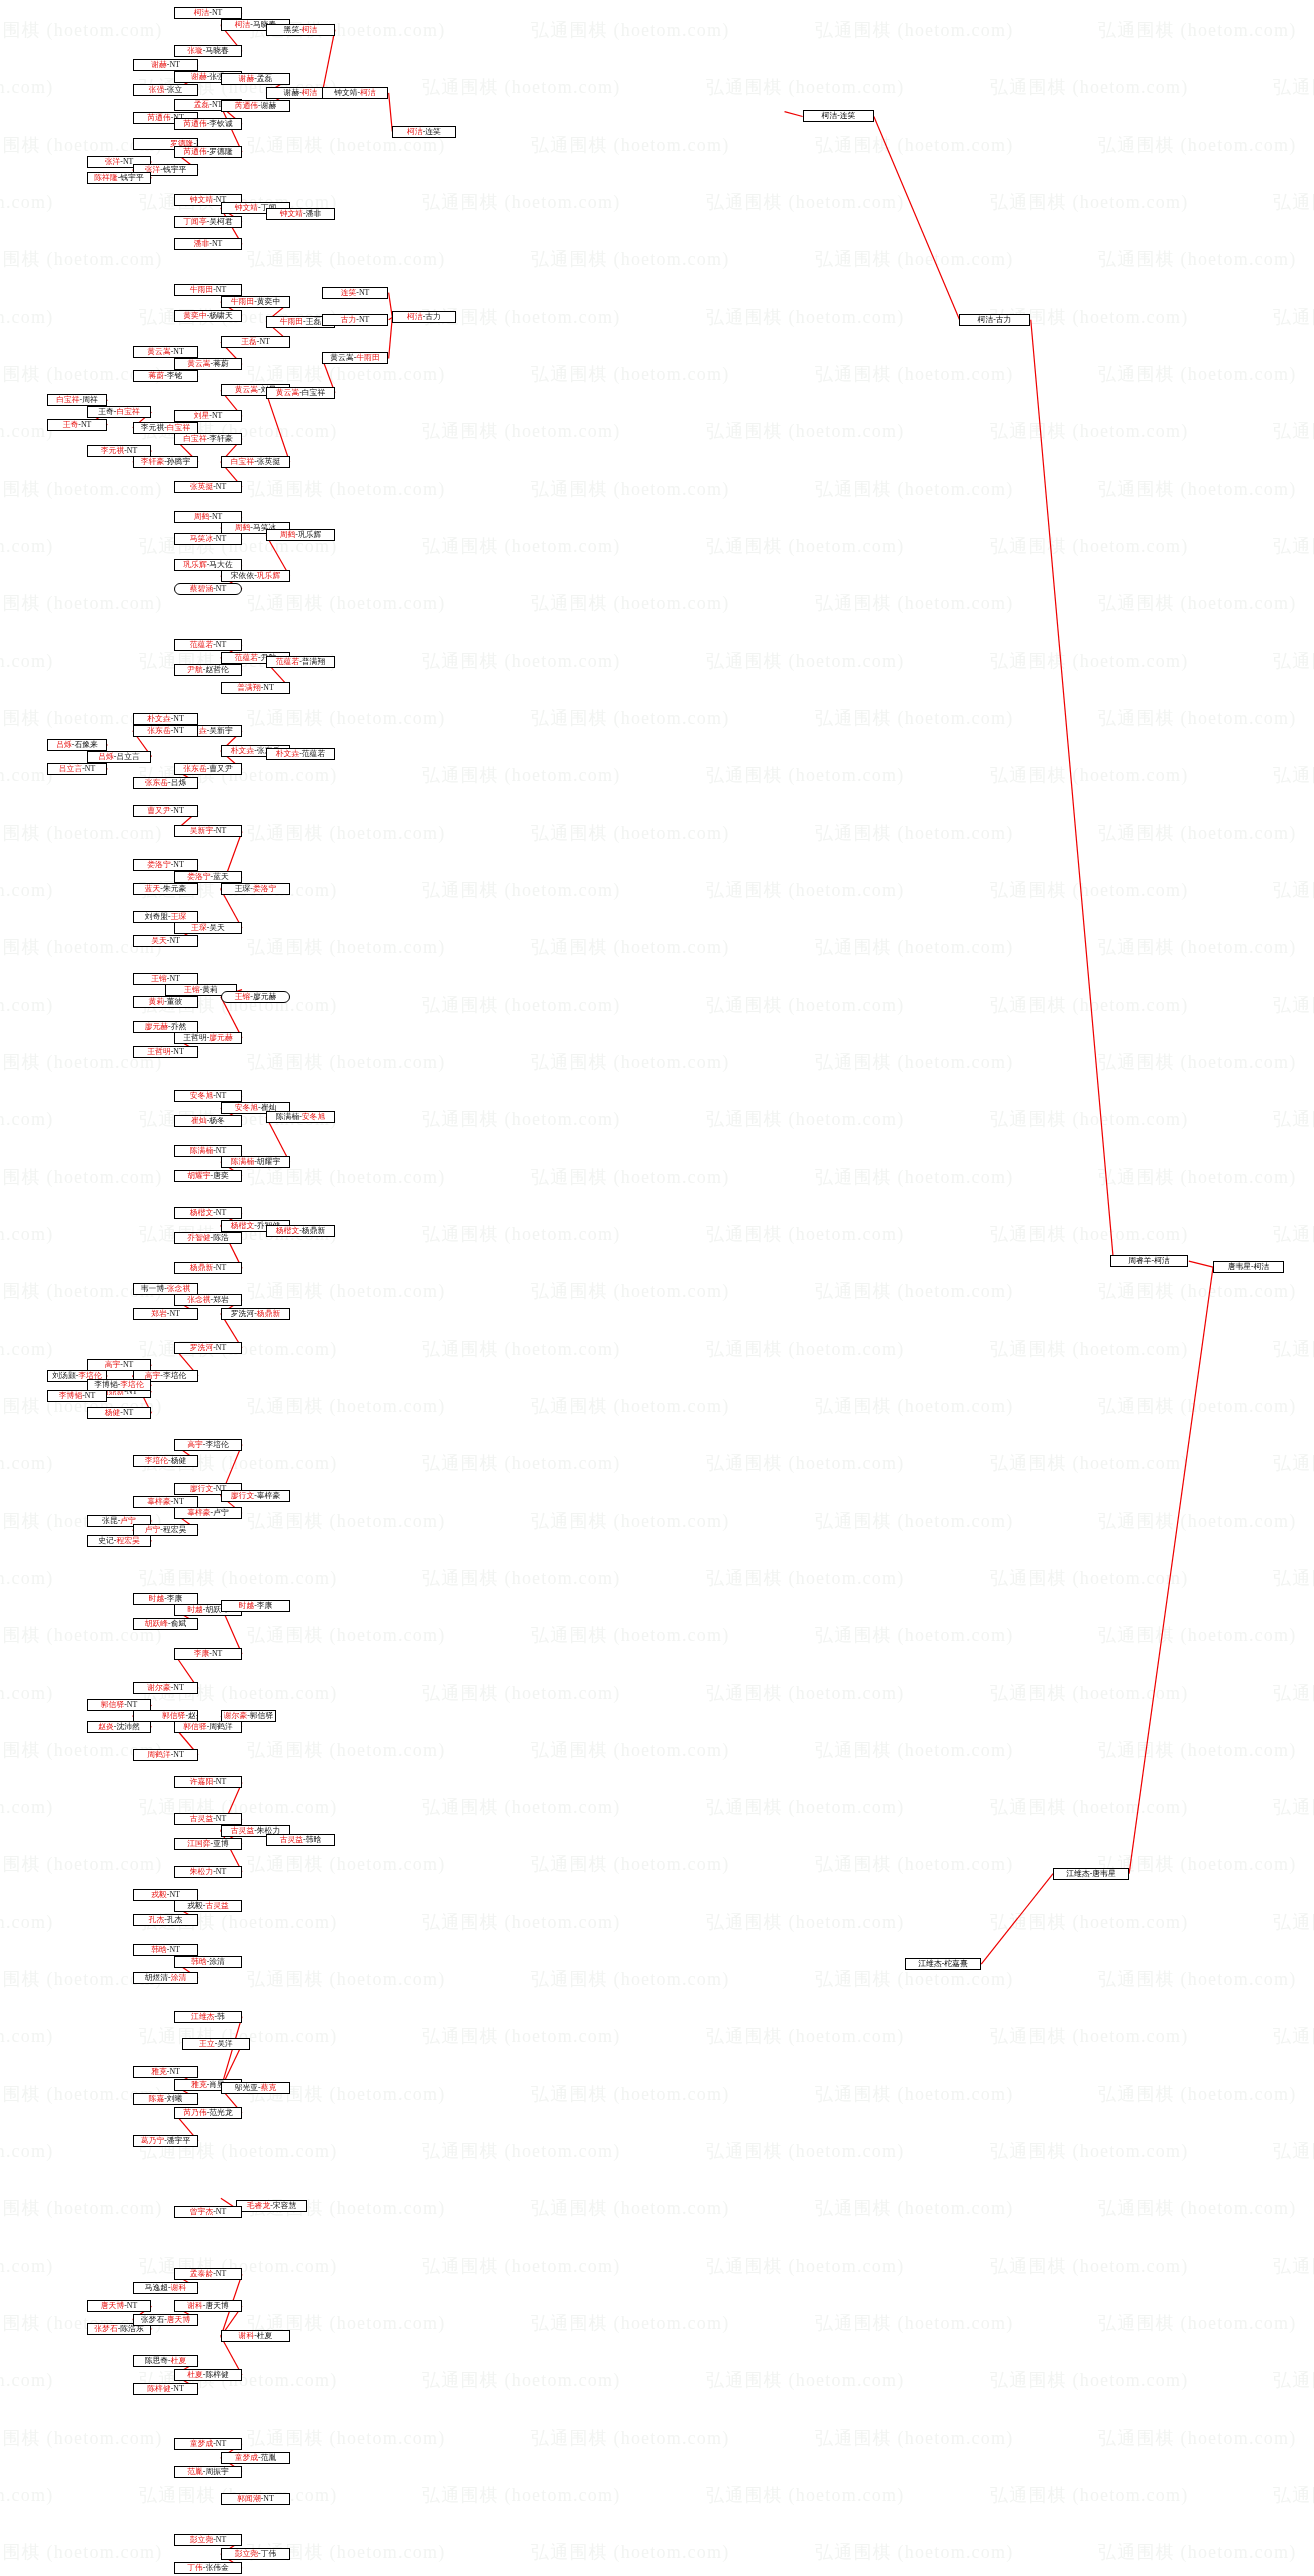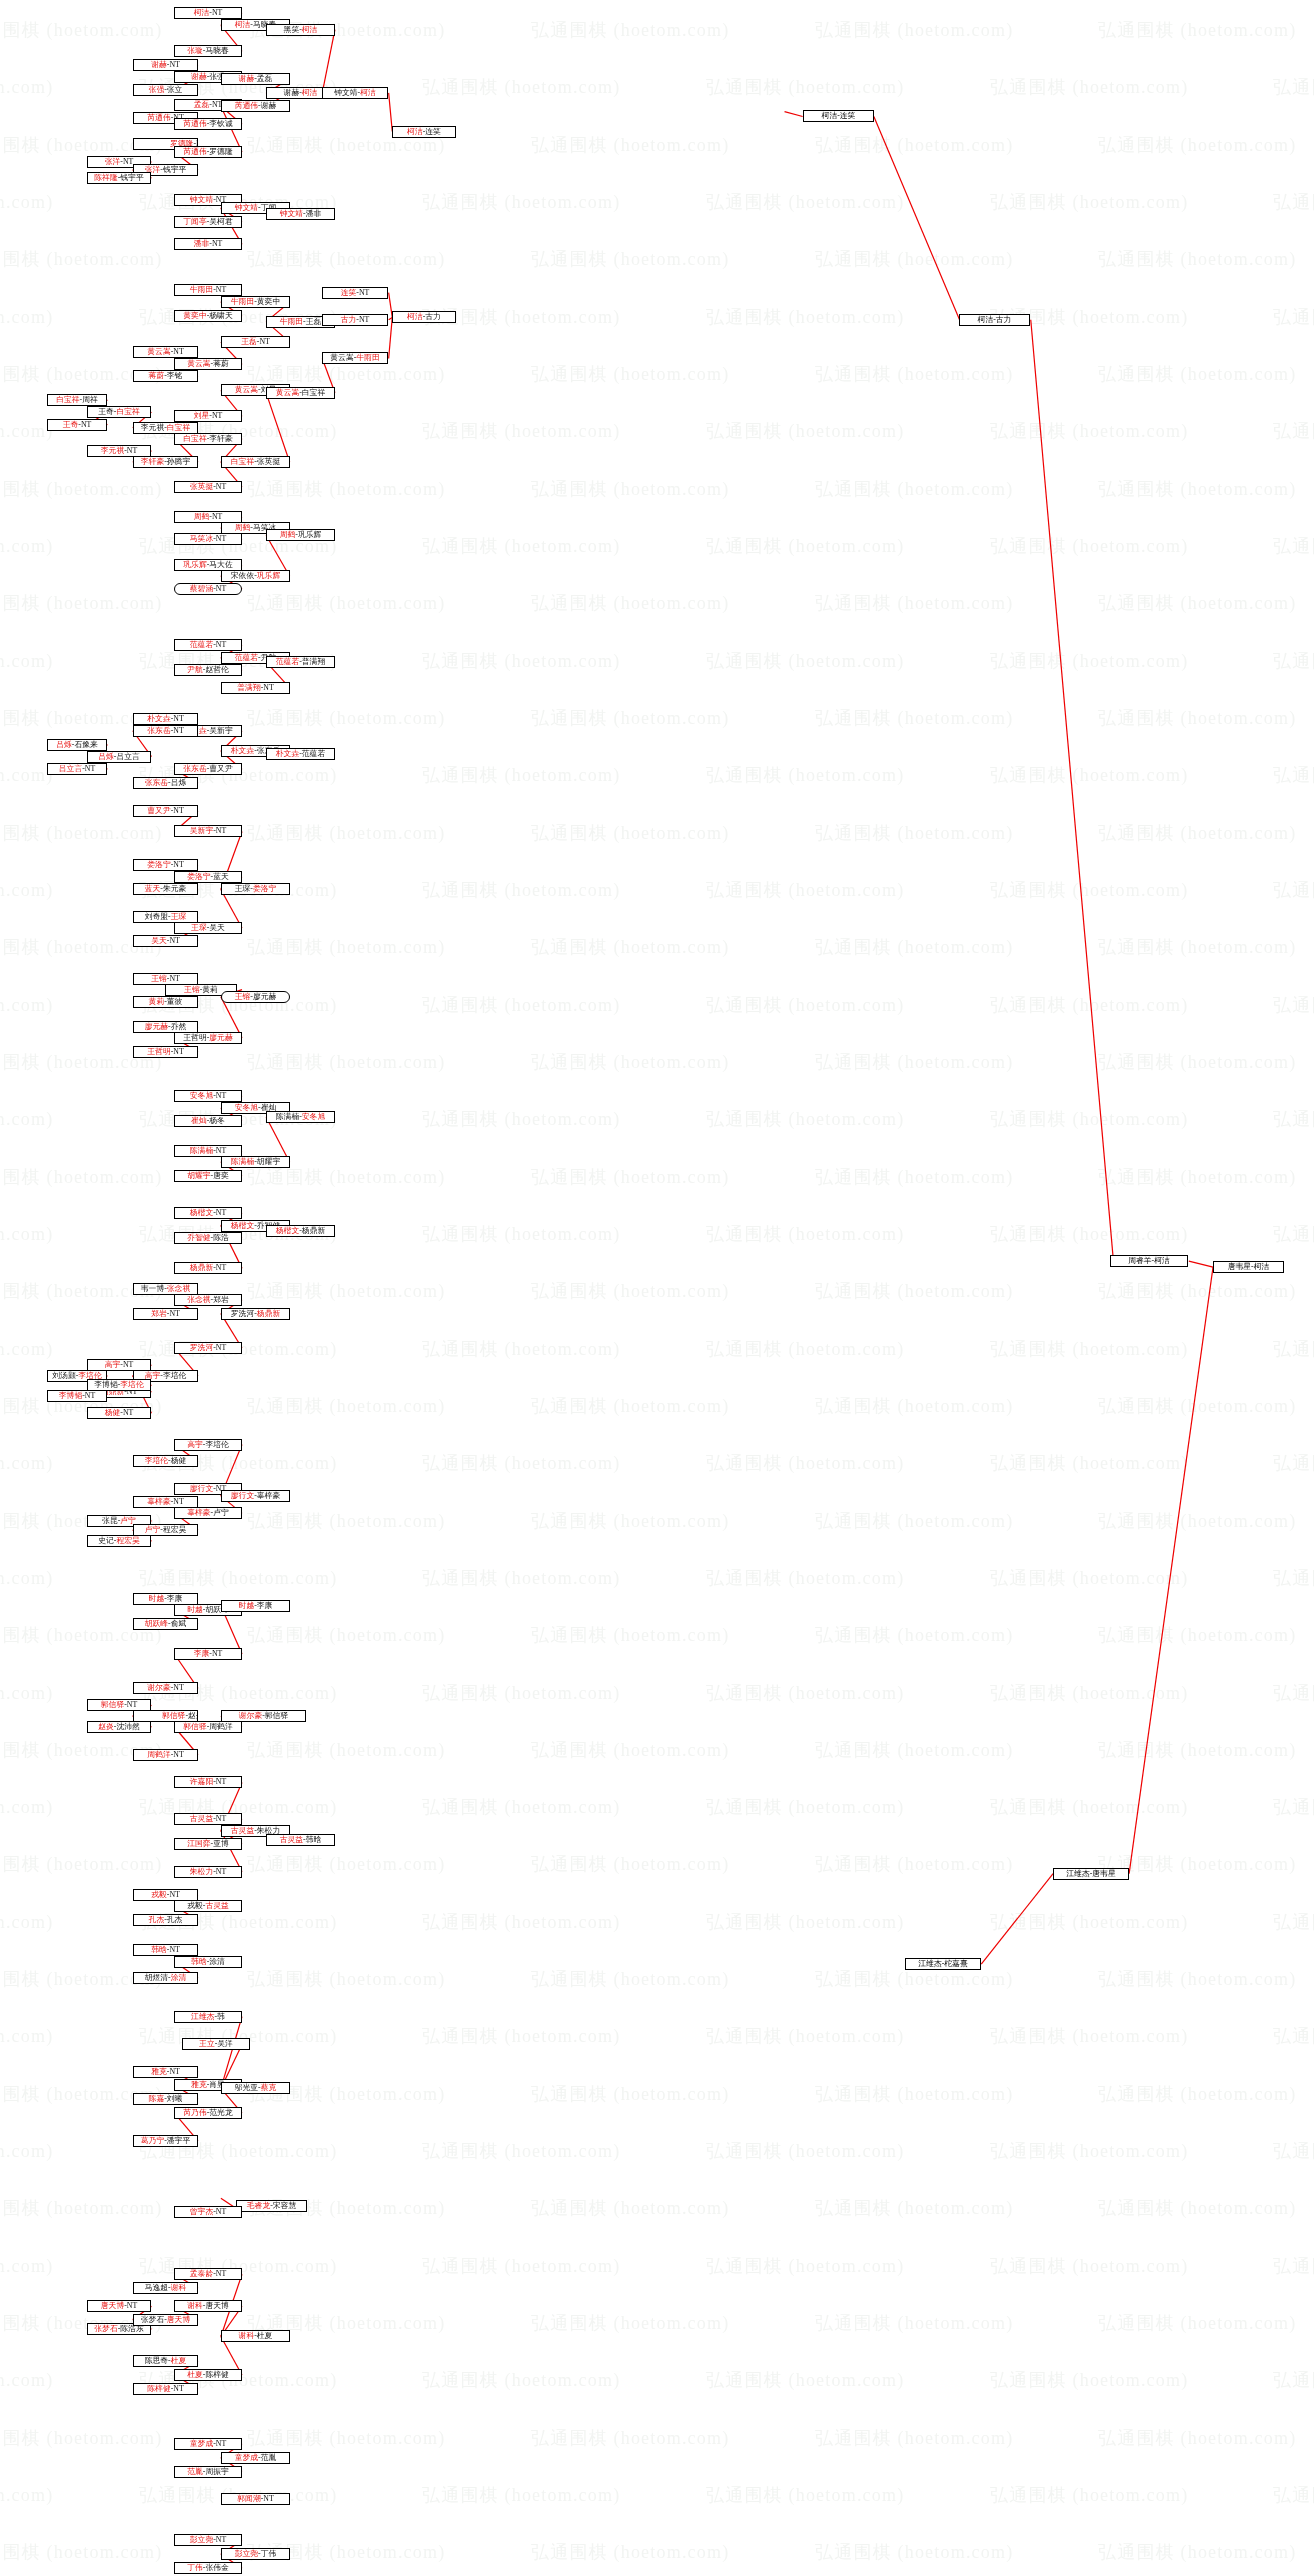--- a/index.html
+++ b/index.html
@@ -588,21 +588,21 @@
     <div class="mb c3" style="left: 174px; top: 1604px; width: 68px;"><span class="w">时越</span><span class="sep">-</span><span class="l">胡跃峰</span></div>
     <div class="mb c2" style="left: 133px; top: 1618px; width: 65px;"><span class="w">胡跃峰</span><span class="sep">-</span><span class="l">俞斌</span></div>
     <div class="mb c4" style="left: 221px; top: 1600px; width: 69px;"><span class="w">时越</span><span class="sep">-</span><span class="l">李康</span></div>
     <div class="mb c3" style="left: 174px; top: 1648px; width: 68px;"><span class="w">李康</span><span class="sep">-</span><span class="l">NT</span></div>
     <div class="mb c2" style="left: 133px; top: 1682px; width: 65px;"><span class="w">谢尔豪</span><span class="sep">-</span><span class="l">NT</span></div>
     <div class="mb c1" style="left: 87px; top: 1699px; width: 64px;"><span class="w">郭信驿</span><span class="sep">-</span><span class="l">NT</span></div>
     <div class="mb c1" style="left: 87px; top: 1721px; width: 64px;"><span class="w">赵炎</span><span class="sep">-</span><span class="l">沈沛然</span></div>
     <div class="mb c2" style="left: 133px; top: 1710px; width: 65px; padding-left: 28px;"><span class="w">郭信驿</span><span class="sep">-</span><span class="l">赵炎</span></div>
     <div class="mb c3" style="left: 174px; top: 1721px; width: 68px;"><span class="w">郭信驿</span><span class="sep">-</span><span class="l">周鹤洋</span></div>
     <div class="mb c2" style="left: 133px; top: 1749px; width: 65px;"><span class="w">周鹤洋</span><span class="sep">-</span><span class="l">NT</span></div>
-    <div class="mb c4" style="left: 221px; top: 1710px; width: 85px;"><span class="w">谢尔豪</span><span class="sep">-</span><span class="l">郭信驿</span></div>
+    <div class="mb c4" style="left: 221px; top: 1710px; width: 55px;"><span class="w">谢尔豪</span><span class="sep">-</span><span class="l">郭信驿</span></div>
     <div class="mb c3" style="left: 174px; top: 1776px; width: 68px;"><span class="w">许嘉阳</span><span class="sep">-</span><span class="l">NT</span></div>
     <div class="mb c3" style="left: 174px; top: 1813px; width: 68px;"><span class="w">古灵益</span><span class="sep">-</span><span class="l">NT</span></div>
     <div class="mb c4" style="left: 221px; top: 1825px; width: 69px;"><span class="w">古灵益</span><span class="sep">-</span><span class="l">朱松力</span></div>
     <div class="mb c3" style="left: 174px; top: 1838px; width: 68px;"><span class="w">江国弈</span><span class="sep">-</span><span class="l">亚博</span></div>
     <div class="mb c3" style="left: 174px; top: 1866px; width: 68px;"><span class="w">朱松力</span><span class="sep">-</span><span class="l">NT</span></div>
     <div class="mb c5" style="left: 266px; top: 1834px; width: 69px;"><span class="w">古灵益</span><span class="sep">-</span><span class="l">韩晗</span></div>
     <div class="mb c2" style="left: 133px; top: 1889px; width: 65px;"><span class="w">戎毅</span><span class="sep">-</span><span class="l">NT</span></div>
     <div class="mb c3" style="left: 174px; top: 1900px; width: 68px;"><span class="l">戎毅</span><span class="sep">-</span><span class="w">古灵益</span></div>
     <div class="mb c2" style="left: 133px; top: 1914px; width: 65px;"><span class="w">孔杰</span><span class="sep">-</span><span class="l">孔杰</span></div>
     <div class="mb c2" style="left: 133px; top: 1944px; width: 65px;"><span class="w">韩晗</span><span class="sep">-</span><span class="l">NT</span></div>

